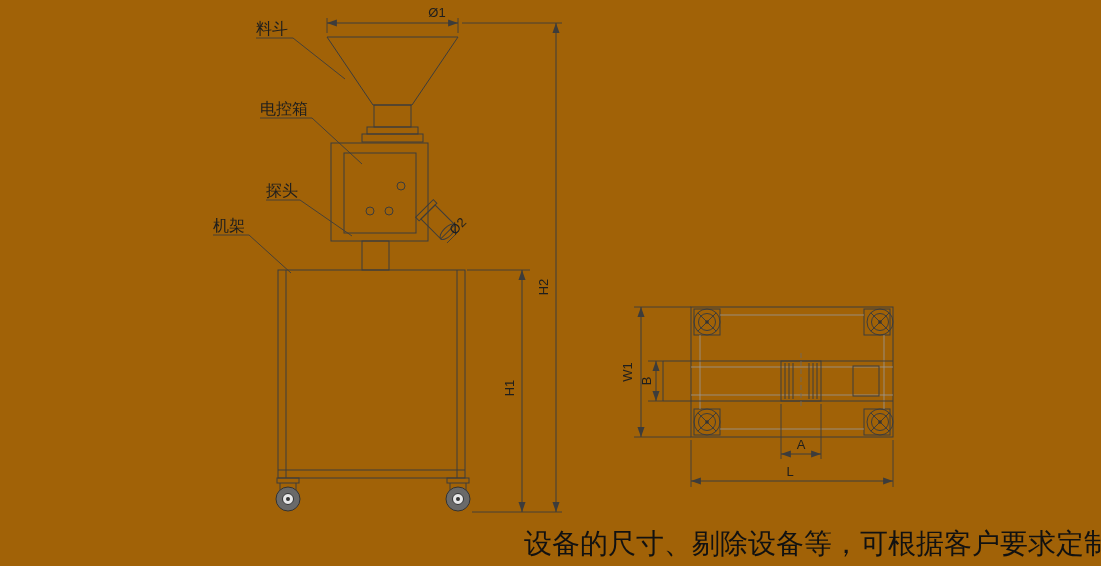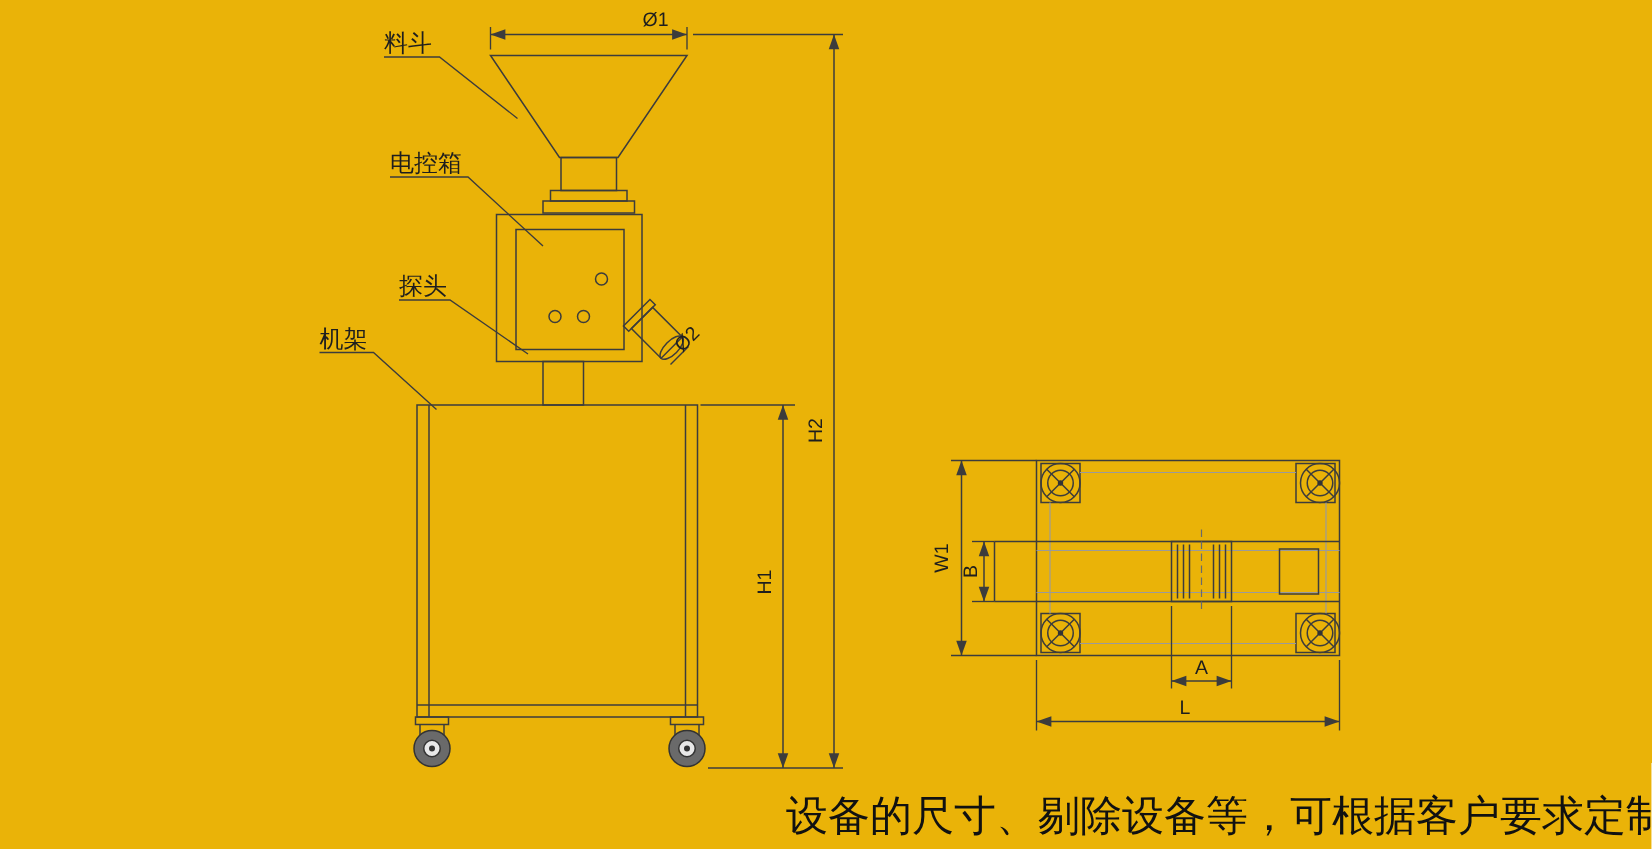--- a/index.html
+++ b/index.html
@@ -1,19 +1,19 @@
 <!DOCTYPE html>
 <html><head>
 <meta charset="utf-8">
 <style>
   html,body { margin:0; padding:0; background:#ffffff; }
   .page {
     position:relative;
     width:1101px; height:566px;
-    background:#eab308;
+    background:#a16207;
     overflow:hidden;
     font-family:"Liberation Sans", sans-serif;
   }
   svg text {
     font-family:"Liberation Sans", sans-serif;
     fill:#1e1e1e;
   }
   .ln   { stroke:#3c3c3c; stroke-width:1; fill:none; }
   .thin { stroke:#9a9a9a; stroke-width:0.8; fill:none; }
   .ext  { stroke:#3c3c3c; stroke-width:0.9; fill:none; }

